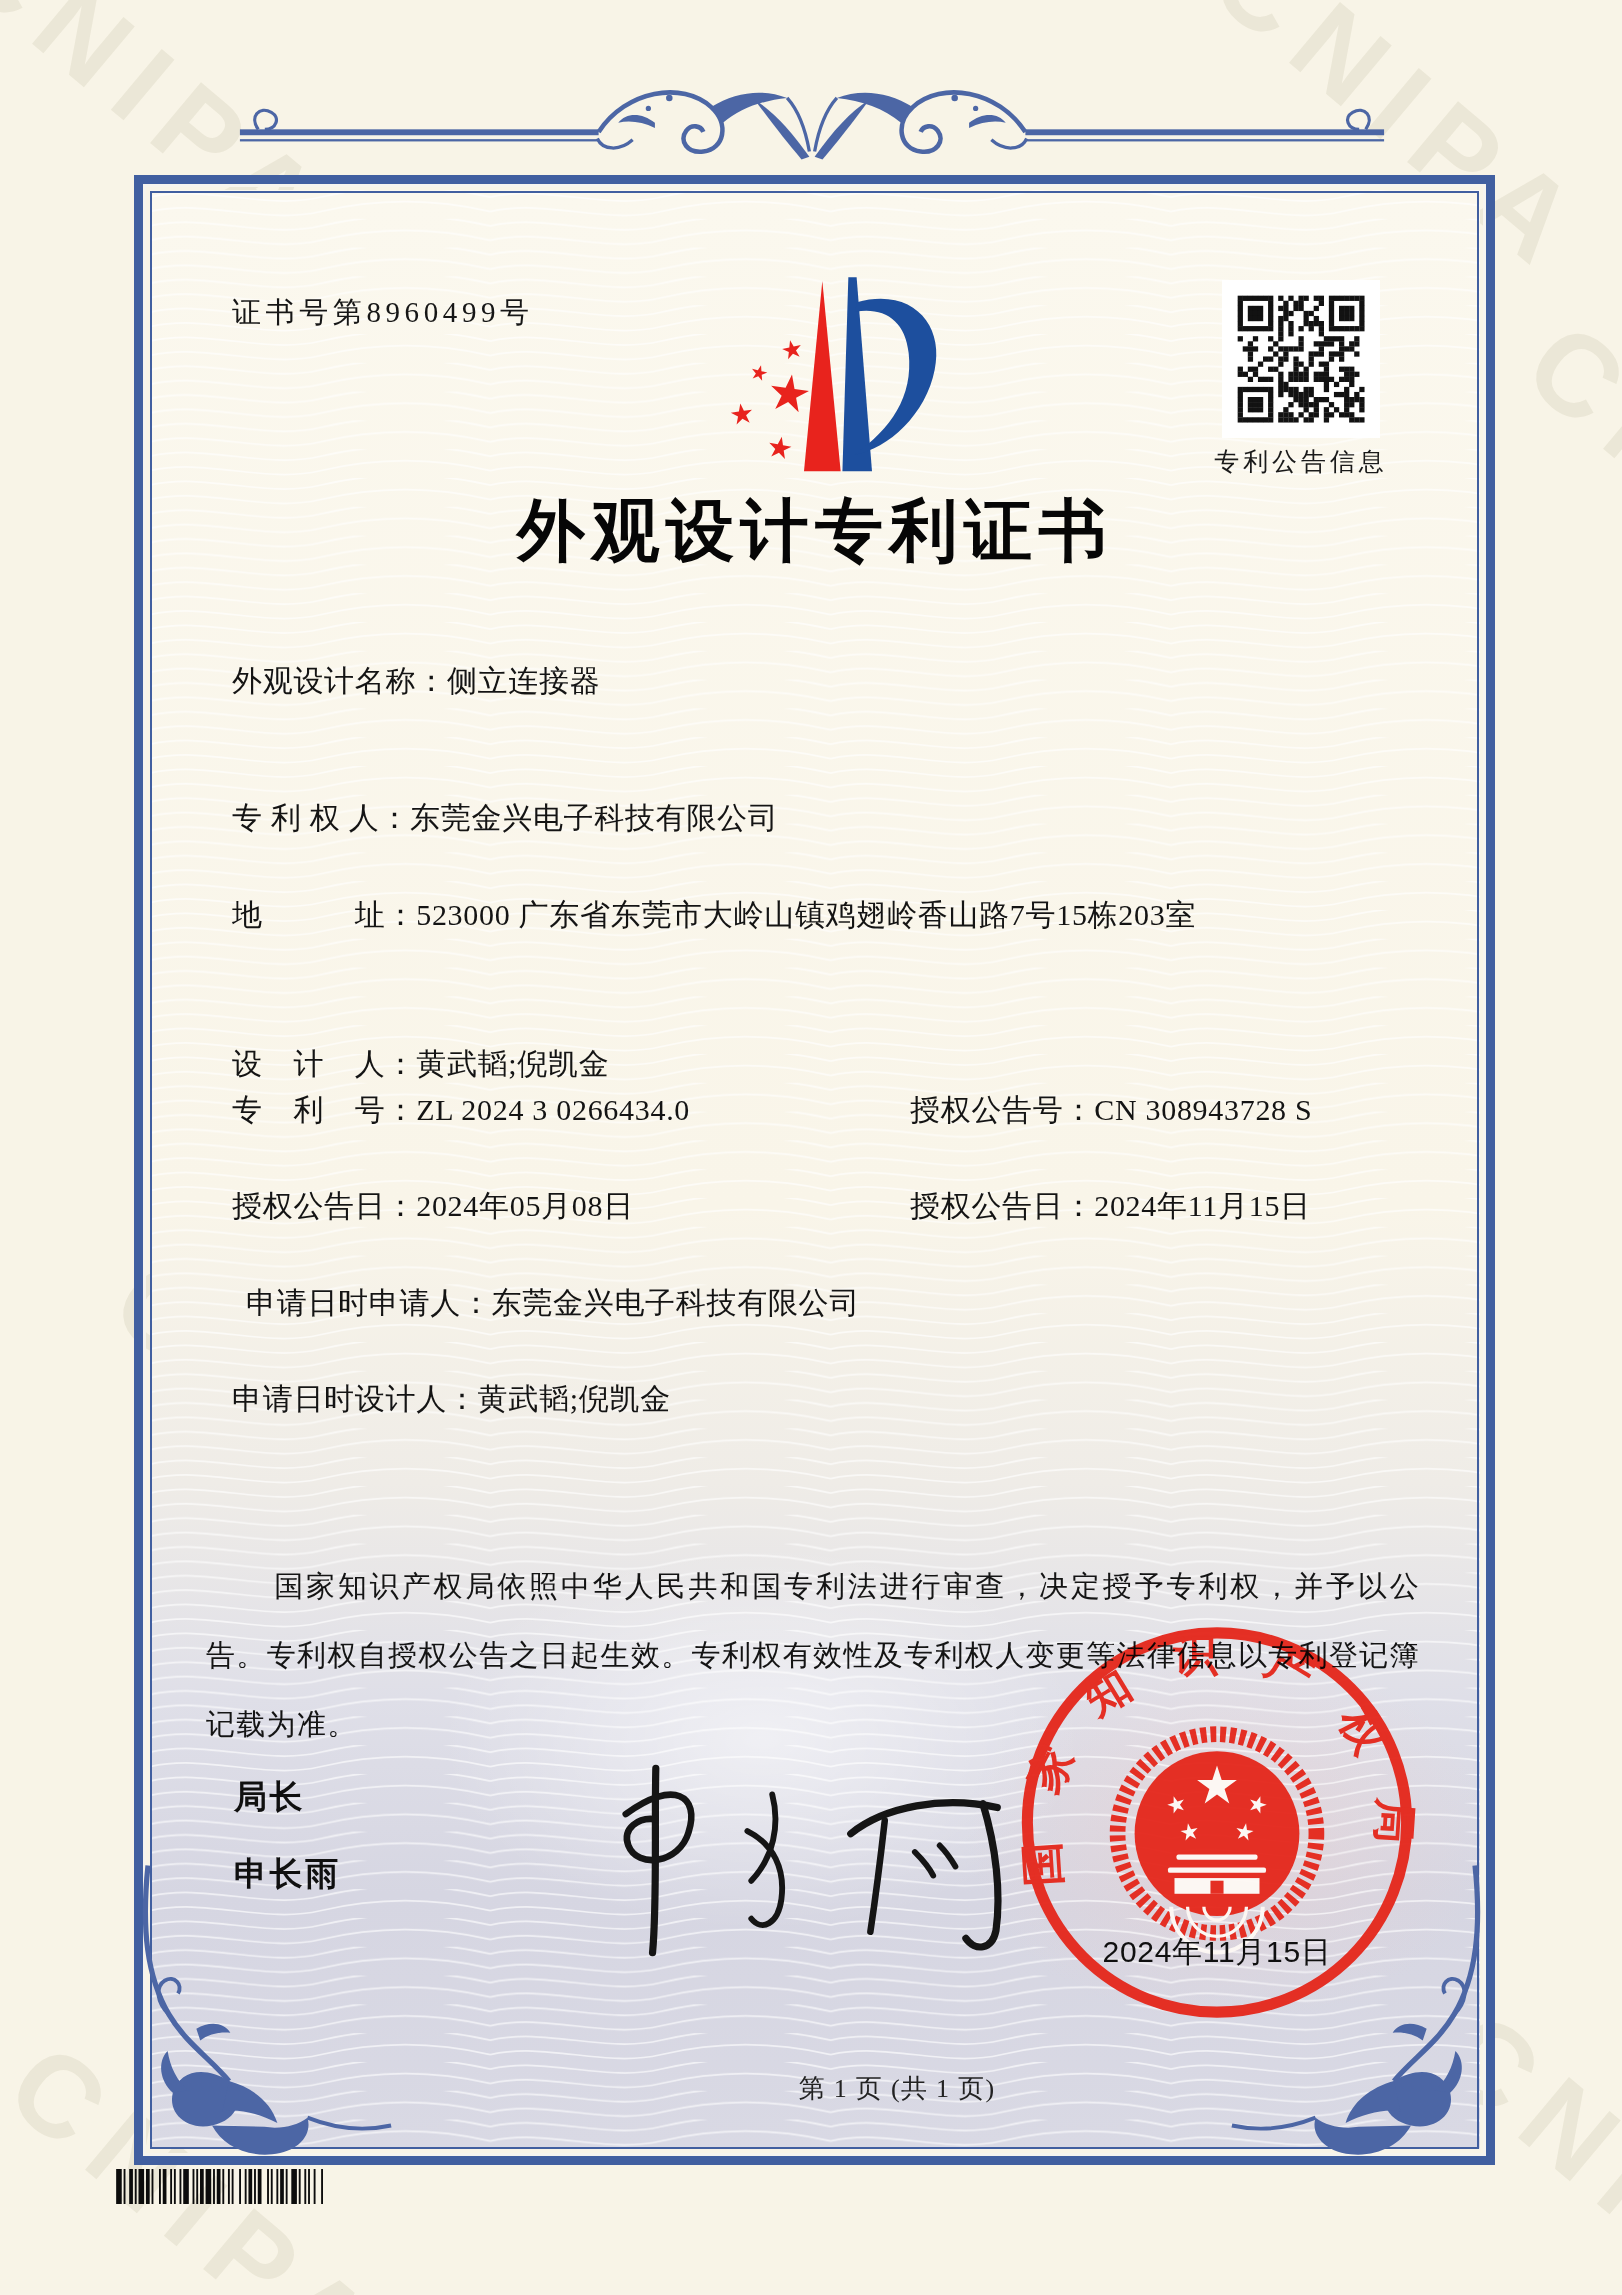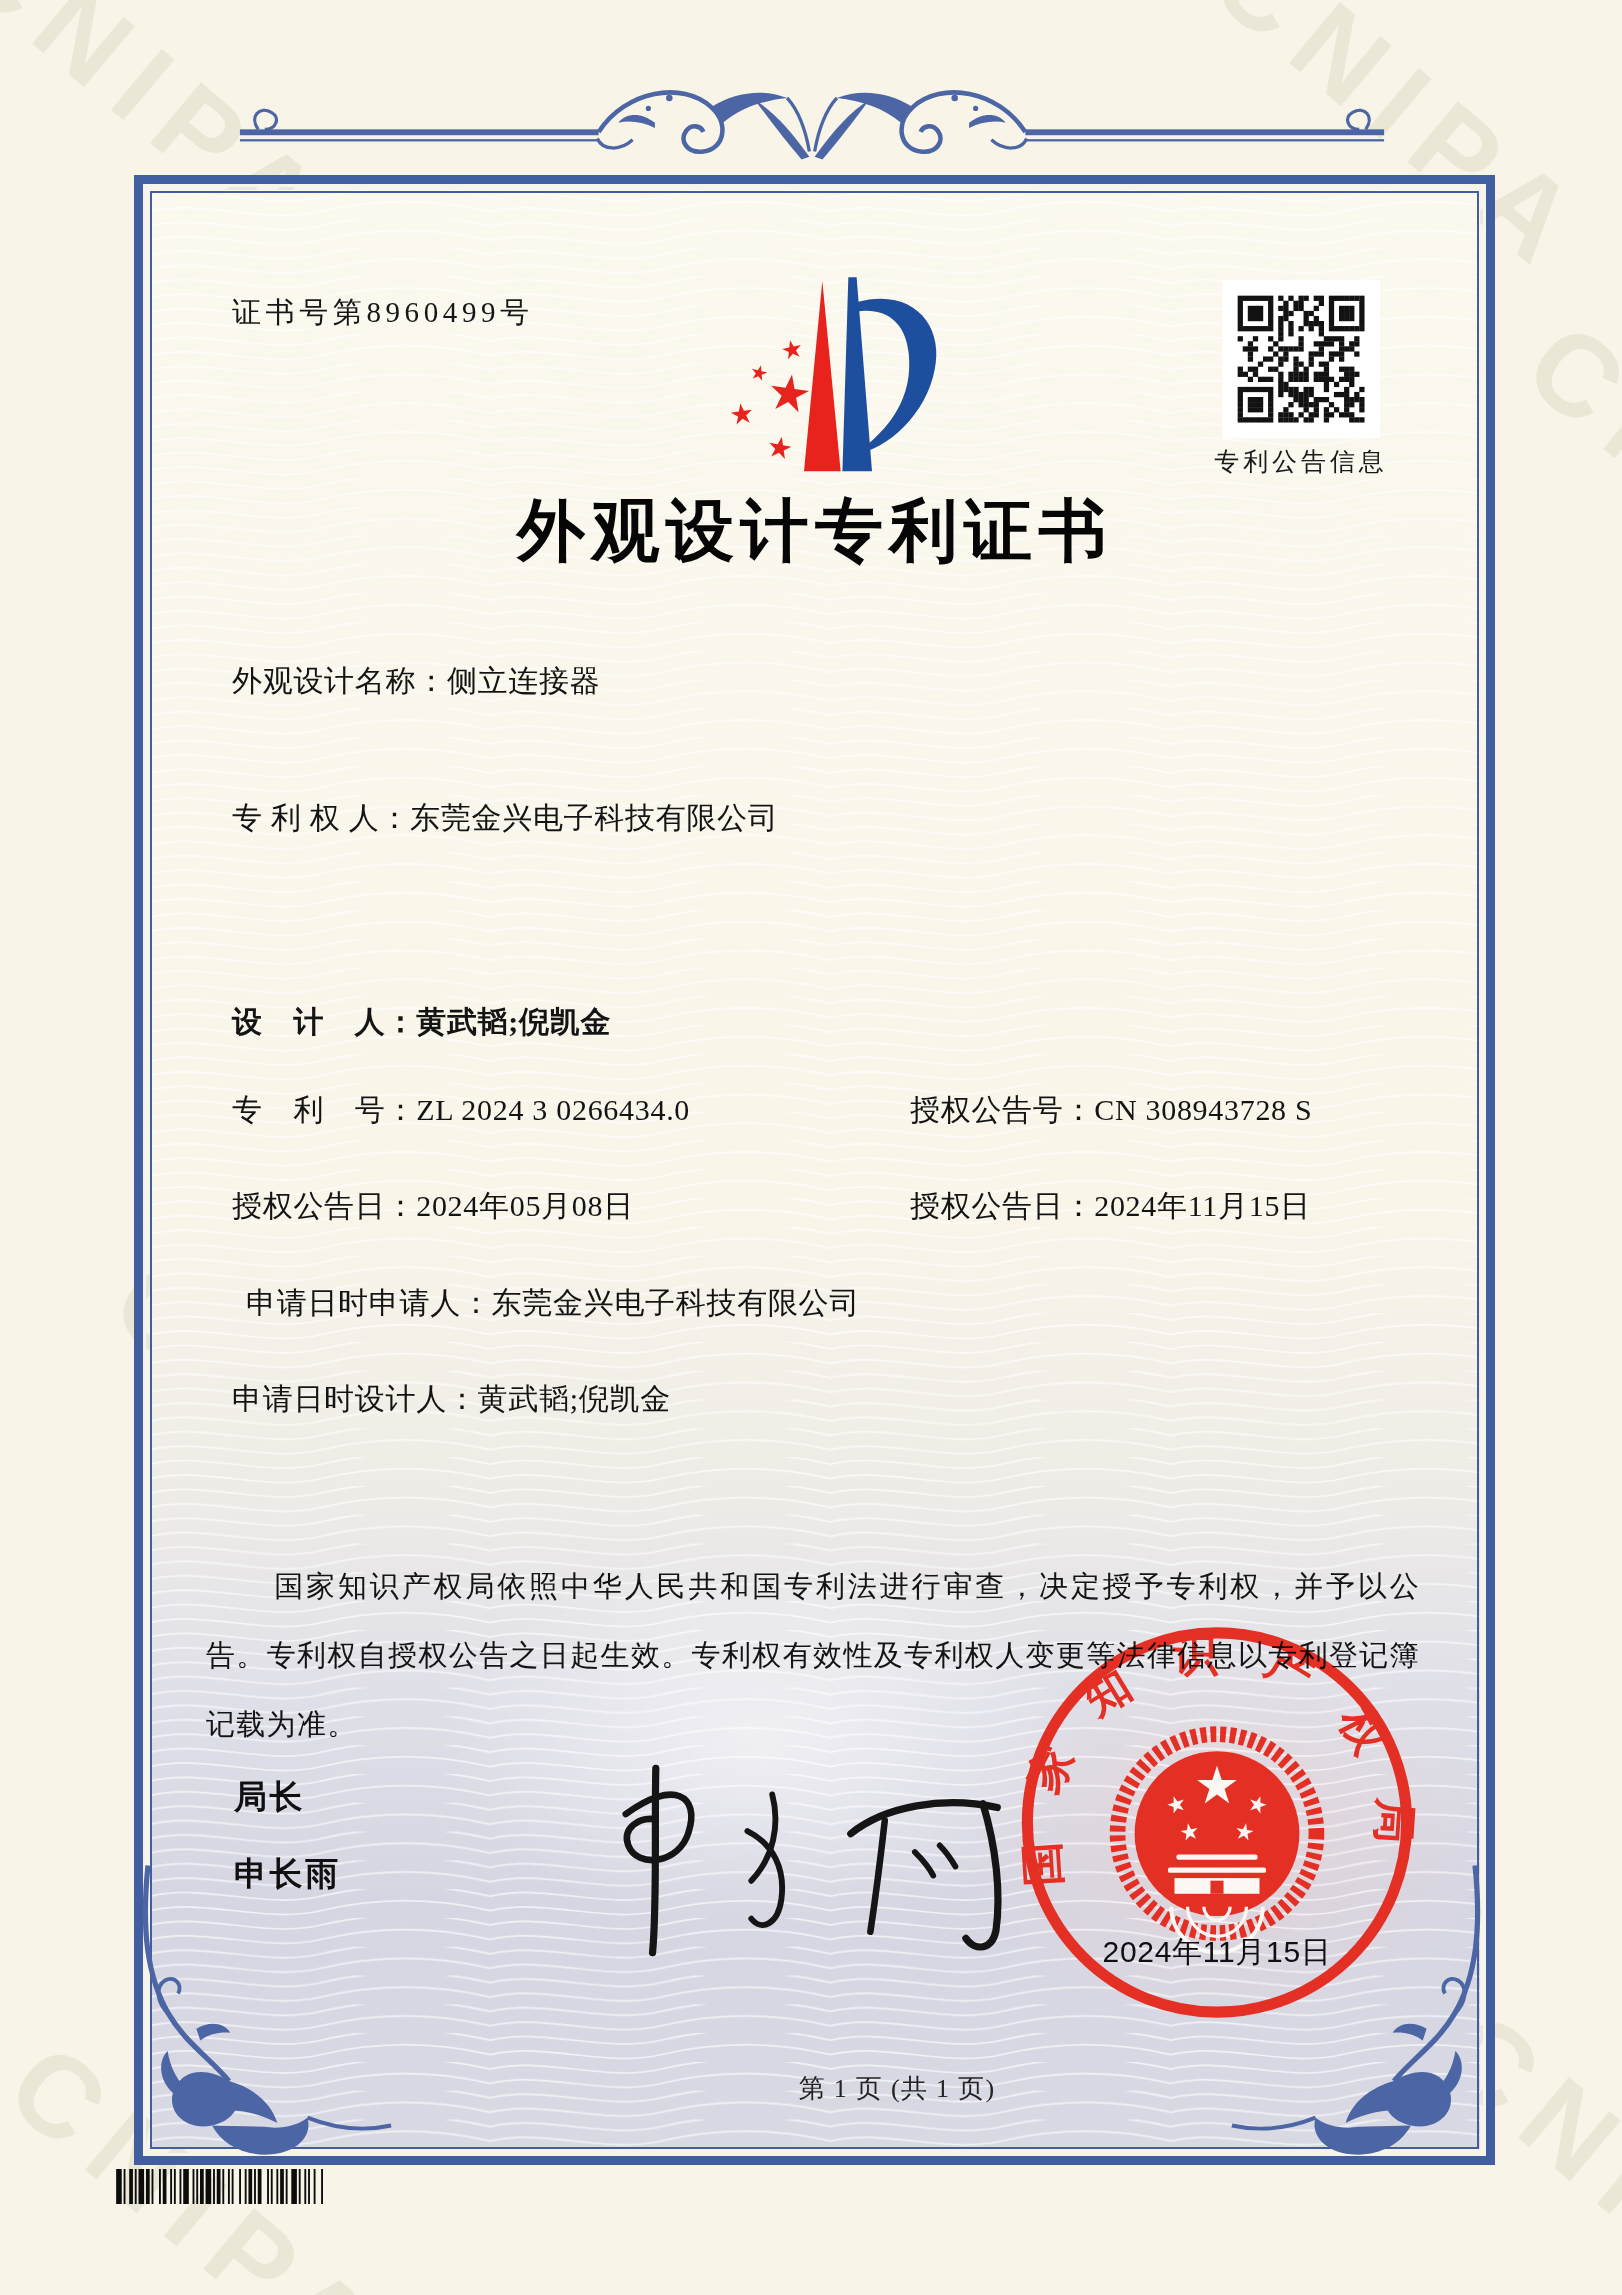--- a/index.html
+++ b/index.html
@@ -441,21 +441,24 @@
   <div class="abs qr-caption">专利公告信息</div>
 
   <div class="abs title">外观设计专利证书</div>
 
   <div class="abs row" style="left:232px;top:798px;">
     <span class="lab">专 利 权 人：</span><span class="val">东莞金兴电子科技有限公司</span>
   </div>
   <div class="abs row" style="left:232px;top:661px;">
     <span class="lab">外观设计名称：</span><span class="val">侧立连接器</span>
   </div>
-  <div class="abs row" style="left:232px;top:1002px;font-weight:bold;">
+  <div class="abs row" style="left:232px;top:895px;">
+    <span class="lab">地　　　址：</span><span class="val">523000 广东省东莞市大岭山镇鸡翅岭香山路7号15栋203室</span>
+  </div>
+  <div class="abs row" style="left:232px;top:1044px;">
     <span class="lab">设　计　人：</span><span class="val">黄武韬;倪凯金</span>
   </div>
   <div class="abs row" style="left:232px;top:1090px;text-align:right;">
     <span class="lab">专　利　号：</span><span class="val">ZL 2024 3 0266434.0</span>
   </div>
   <div class="abs row" style="left:910px;top:1090px;">
     <span class="lab">授权公告号：</span><span class="val">CN 308943728 S</span>
   </div>
   <div class="abs row" style="left:232px;top:1186px;">
     <span class="lab">授权公告日：</span><span class="val">2024年05月08日</span>

